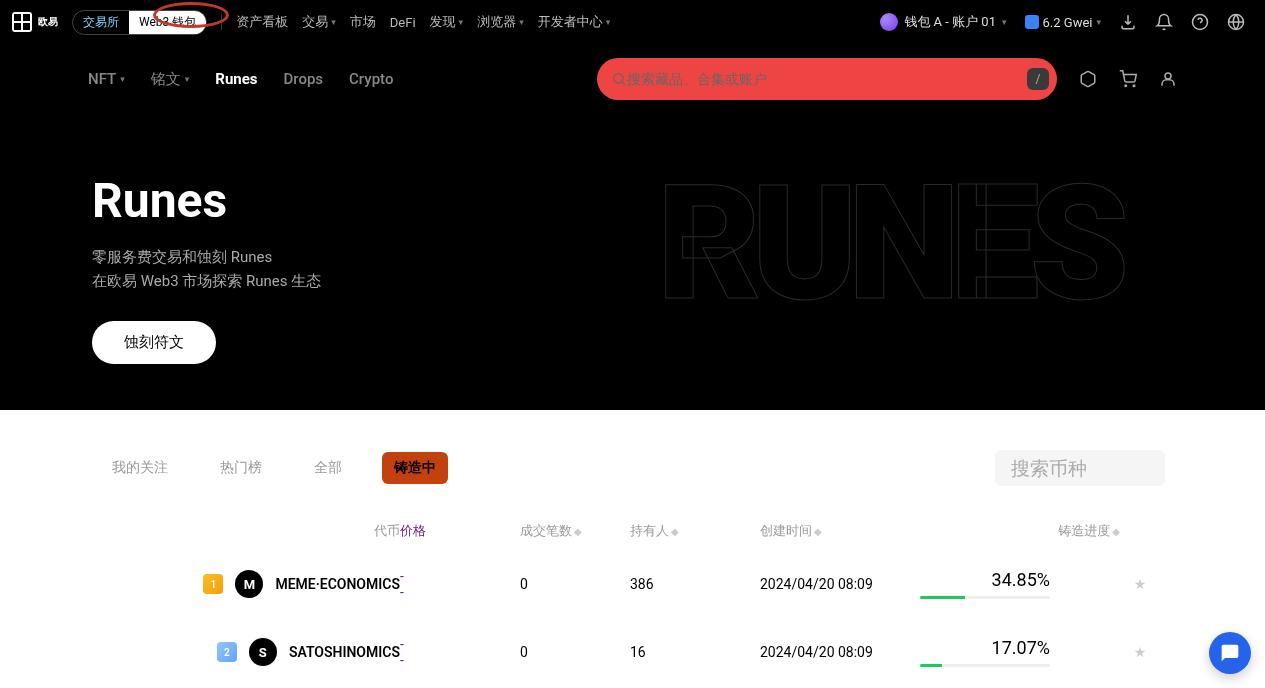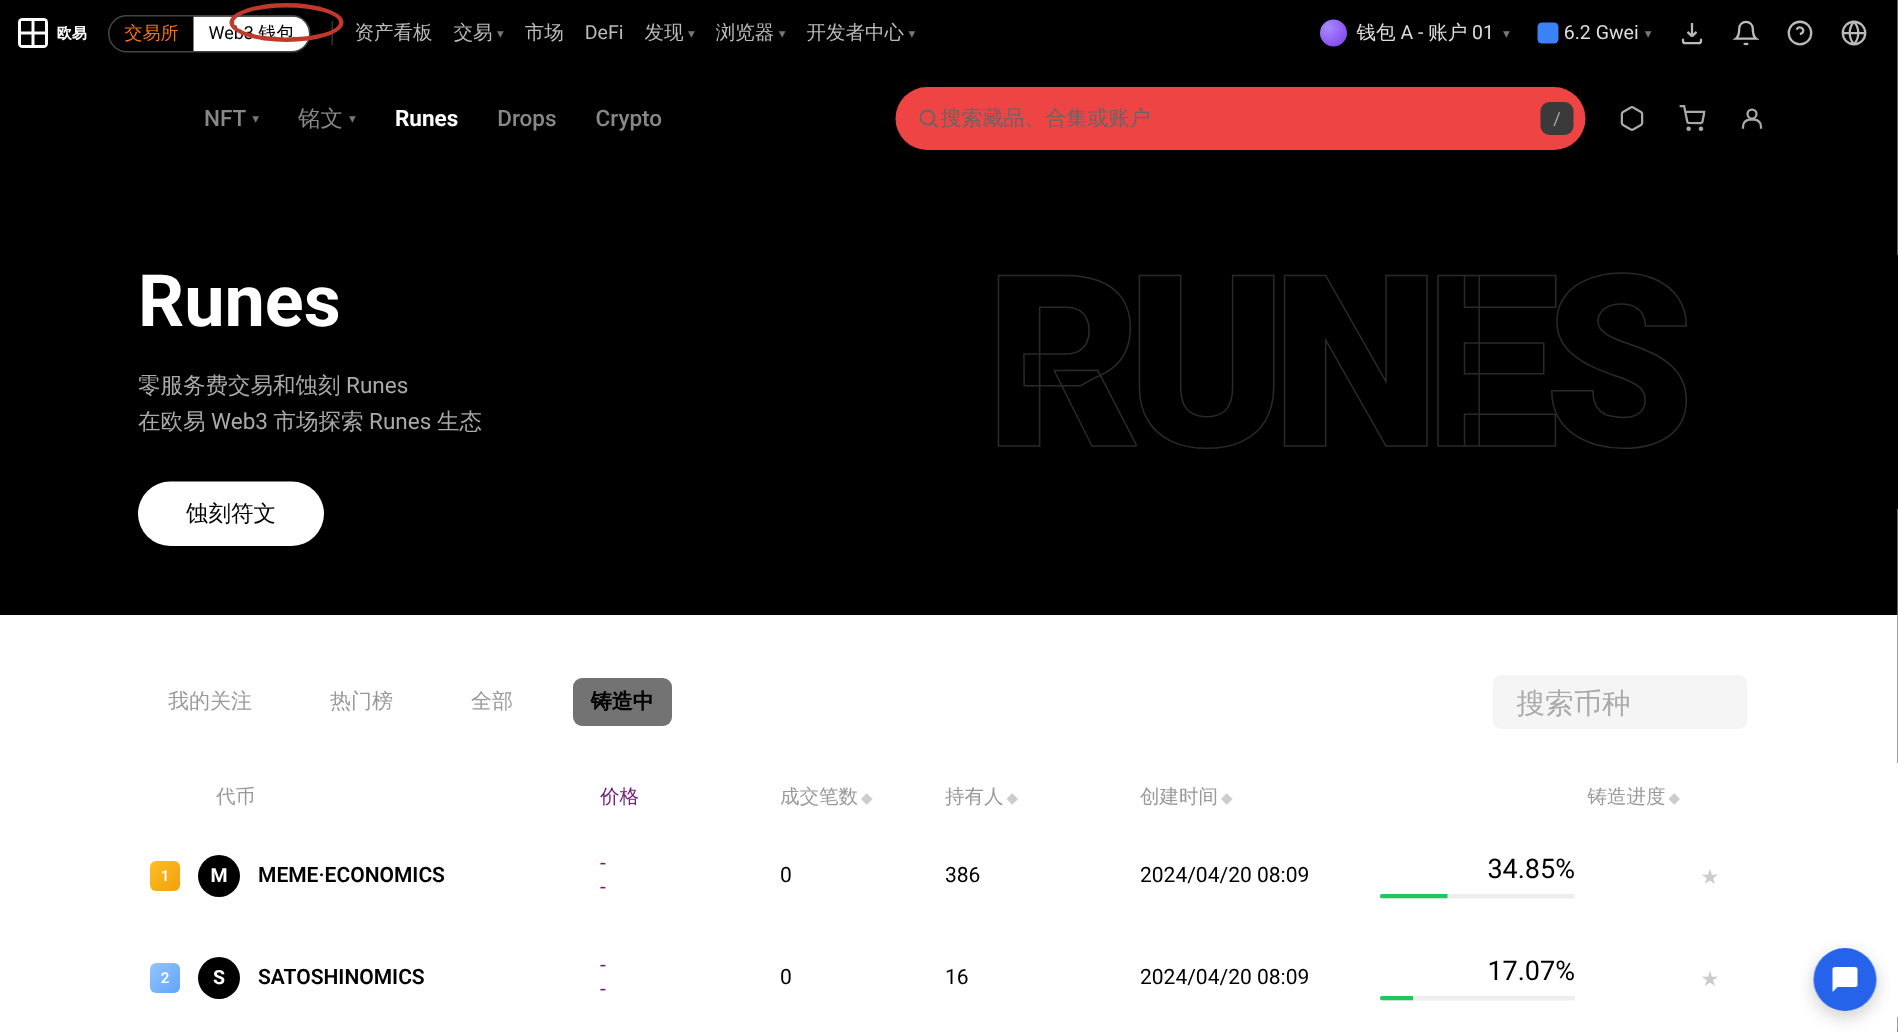--- a/index.html
+++ b/index.html
@@ -5,64 +5,64 @@
     * { margin: 0; padding: 0; box-sizing: border-box; font-family: -apple-system, BlinkMacSystemFont, "Segoe UI", Roboto, sans-serif; }
     body { background: #fff; width: 1265px; height: 688px; overflow: hidden; }
     
     
     .top-nav { display: flex; align-items: center; justify-content: space-between; background: #000; color: #fff; height: 44px; padding: 0 20px 0 12px; font-size: 13px; }
     .top-nav-left { display: flex; align-items: center; gap: 14px; }
     .brand { display: flex; align-items: center; gap: 6px; font-weight: 600; font-size: 10px; }
     .brand-logo { width: 20px; height: 20px; background: #fff; display: grid; grid-template-columns: 1fr 1fr; grid-template-rows: 1fr 1fr; gap: 2px; padding: 2px; border-radius: 3px; }
     .brand-logo span { background: #000; }
     .mode-toggle { display: flex; border: 1px solid #444; border-radius: 14px; overflow: hidden; }
-    .mode-btn { padding: 3px 10px; cursor: pointer; color: #f97316; font-size: 12px; }
+    .mode-btn { padding: 3px 10px; cursor: pointer; color: #7dd3fc; font-size: 12px; }
     .mode-btn.active { background: #fff; color: #000; }
     .top-link { color: #bbb; cursor: pointer; display: flex; align-items: center; gap: 3px; }
     .chev-down { font-size: 9px; color: #777; }
     .divider { width: 1px; height: 16px; background: #333; }
     .top-nav-right { display: flex; align-items: center; gap: 18px; }
     .wallet-badge { display: flex; align-items: center; gap: 6px; color: #ddd; justify-content: flex-end; }
     .wallet-avatar { width: 18px; height: 18px; border-radius: 50%; background: radial-gradient(circle at 30% 30%, #a78bfa, #7c3aed); }
     .gwei-badge { display: flex; align-items: center; gap: 4px; color: #ddd; }
     .gwei-icon { width: 14px; height: 14px; border-radius: 3px; background: #3b82f6; position: relative; }
     .icon-btn { width: 18px; height: 18px; cursor: pointer; color: #bbb; display: flex; align-items: center; justify-content: center; }
     
     
     .hero { background: #000; color: #fff; position: relative; height: 366px; }
     .sub-nav { display: flex; align-items: center; justify-content: space-between; padding: 12px 88px 0 88px; height: 58px; }
-    .sub-nav-left { display: flex; align-items: center; gap: 26px; font-size: 15px; margin-left: 48px; }
+    .sub-nav-left { display: flex; align-items: center; gap: 26px; font-size: 15px; }
     .sub-nav-item { color: #888; cursor: pointer; display: flex; align-items: center; gap: 4px; font-weight: 500; }
     .sub-nav-item.active { color: #fff; font-weight: 700; }
     .sub-nav-right { display: flex; align-items: center; gap: 22px; }
     .search-wrap { display: flex; align-items: center; background: #ef4444; border-radius: 22px; height: 42px; width: 460px; padding: 0 8px 0 14px; }
     .search-input { flex: 1; background: transparent; border: none; color: #fff; font-size: 14px; outline: none; }
     .search-input::placeholder { color: #666; }
     .kbd { background: #3a3a3a; color: #aaa; border-radius: 6px; width: 22px; height: 22px; display: flex; align-items: center; justify-content: center; font-size: 12px; }
     
     .hero-content { padding: 70px 0 0 92px; position: relative; }
     .hero-title { font-size: 48px; font-weight: 700; }
     .hero-sub { color: #aaa; font-size: 15px; margin-top: 16px; line-height: 1.6; }
     .hero-btn { margin-top: 28px; background: #fff; color: #000; border: none; border-radius: 22px; padding: 12px 32px; font-size: 15px; font-weight: 500; cursor: pointer; }
     .hero-art { position: absolute; right: 88px; top: 120px; width: 520px; height: 220px; font-size: 160px; font-weight: 900; color: transparent; -webkit-text-stroke: 1px #2a2a2a; letter-spacing: -10px; overflow: hidden; line-height: 1; }
     
     
     .table-section { background: #fff; padding: 40px 100px 0 100px; position: relative; }
     .filter-row { display: flex; align-items: center; justify-content: space-between; }
     .filter-tabs { display: flex; gap: 28px; font-size: 14px; }
     .filter-tab { color: #999; cursor: pointer; padding: 7px 12px; border-radius: 6px; }
-    .filter-tab.active { color: #000; font-weight: 600; background: #737373; }
+    .filter-tab.active { color: #000; font-weight: 600; background: #c2410c; }
     .filter-search { display: flex; align-items: center; background: #f5f5f5; border-radius: 6px; height: 36px; width: 170px; padding: 0 10px; gap: 6px; }
     .filter-search input { flex: 1; border: none; background: transparent; outline: none; font-size: 19px; }
     .filter-search input::placeholder { color: #aaa; }
     
     .tbl { margin-top: 26px; width: 100%; }
     .tbl-head { display: flex; color: #999; font-size: 13px; padding: 10px 0; }
     .tbl-row { display: flex; align-items: center; padding: 18px 0; font-size: 14px; color: #000; }
-    .col-token { width: 300px; display: flex; align-items: center; gap: 12px; }
+    .col-token { width: 300px; display: flex; align-items: center; gap: 12px; justify-content: flex-end; }
     .col-price { width: 120px; color: #701a75; }
     .col-trades { width: 110px; }
     .col-holders { width: 130px; }
     .col-created { width: 160px; }
     .col-progress { width: 200px; }
     .col-star { width: 40px; text-align: center; color: #ccc; }
     .sort-icon { color: #ccc; font-size: 10px; margin-left: 2px; }
     
     .rank-badge { width: 20px; height: 20px; border-radius: 4px; display: flex; align-items: center; justify-content: center; font-size: 10px; font-weight: 600; }
     .rank-1 { background: linear-gradient(135deg, #fbbf24, #f59e0b); color: #fff; }

